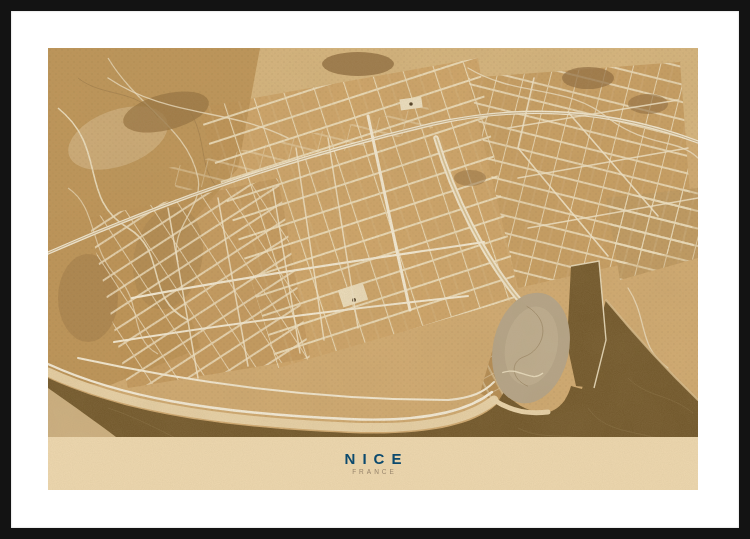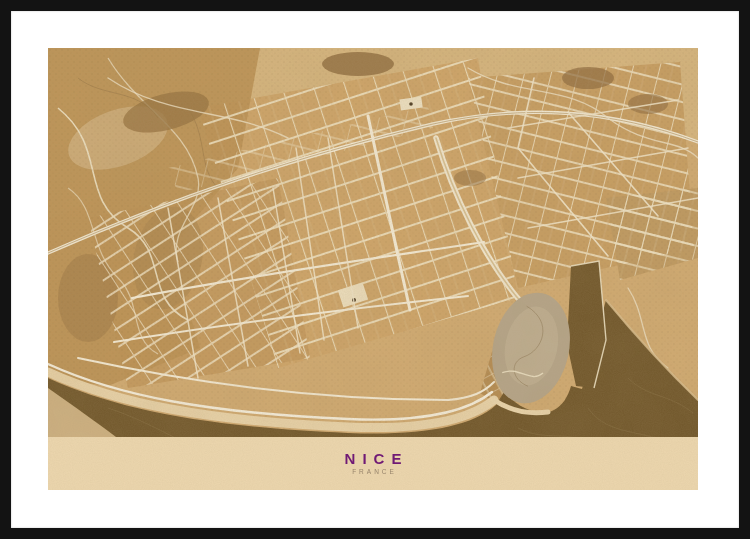--- a/index.html
+++ b/index.html
@@ -1,21 +1,21 @@
 <!DOCTYPE html>
 <html><head>
 <meta charset="utf-8">
 <style>
   html,body{margin:0;padding:0;background:#ffffff;font-family:"Liberation Sans",sans-serif;}
   .scene{position:relative;width:750px;height:539px;background:#131313;overflow:hidden;}
   .mat{position:absolute;left:11px;top:11px;width:728px;height:517px;background:#ffffff;box-shadow:inset 0 0 2px rgba(0,0,0,.25);}
   .poster{position:absolute;left:37px;top:37px;width:650px;height:442px;background:#d2ab72;overflow:hidden;}
   .poster svg{display:block;}
   .caption{position:absolute;left:0;top:389px;width:650px;height:53px;display:flex;flex-direction:column;align-items:center;justify-content:center;gap:3px;pointer-events:none;}
-  .caption .title{font-size:15px;font-weight:700;color:#701a75;letter-spacing:7px;text-indent:7px;line-height:1;}
+  .caption .title{font-size:15px;font-weight:700;color:#0c4a6e;letter-spacing:7px;text-indent:7px;line-height:1;}
   .caption .subtitle{font-size:6.5px;font-weight:400;color:#97846b;letter-spacing:3px;text-indent:3px;line-height:1;}
 </style>
 </head>
 <body>
 
 <div class="scene">
   <div class="mat">
     <div class="poster">
 
       <svg width="650" height="442" viewBox="0 0 650 442" xmlns="http://www.w3.org/2000/svg">

